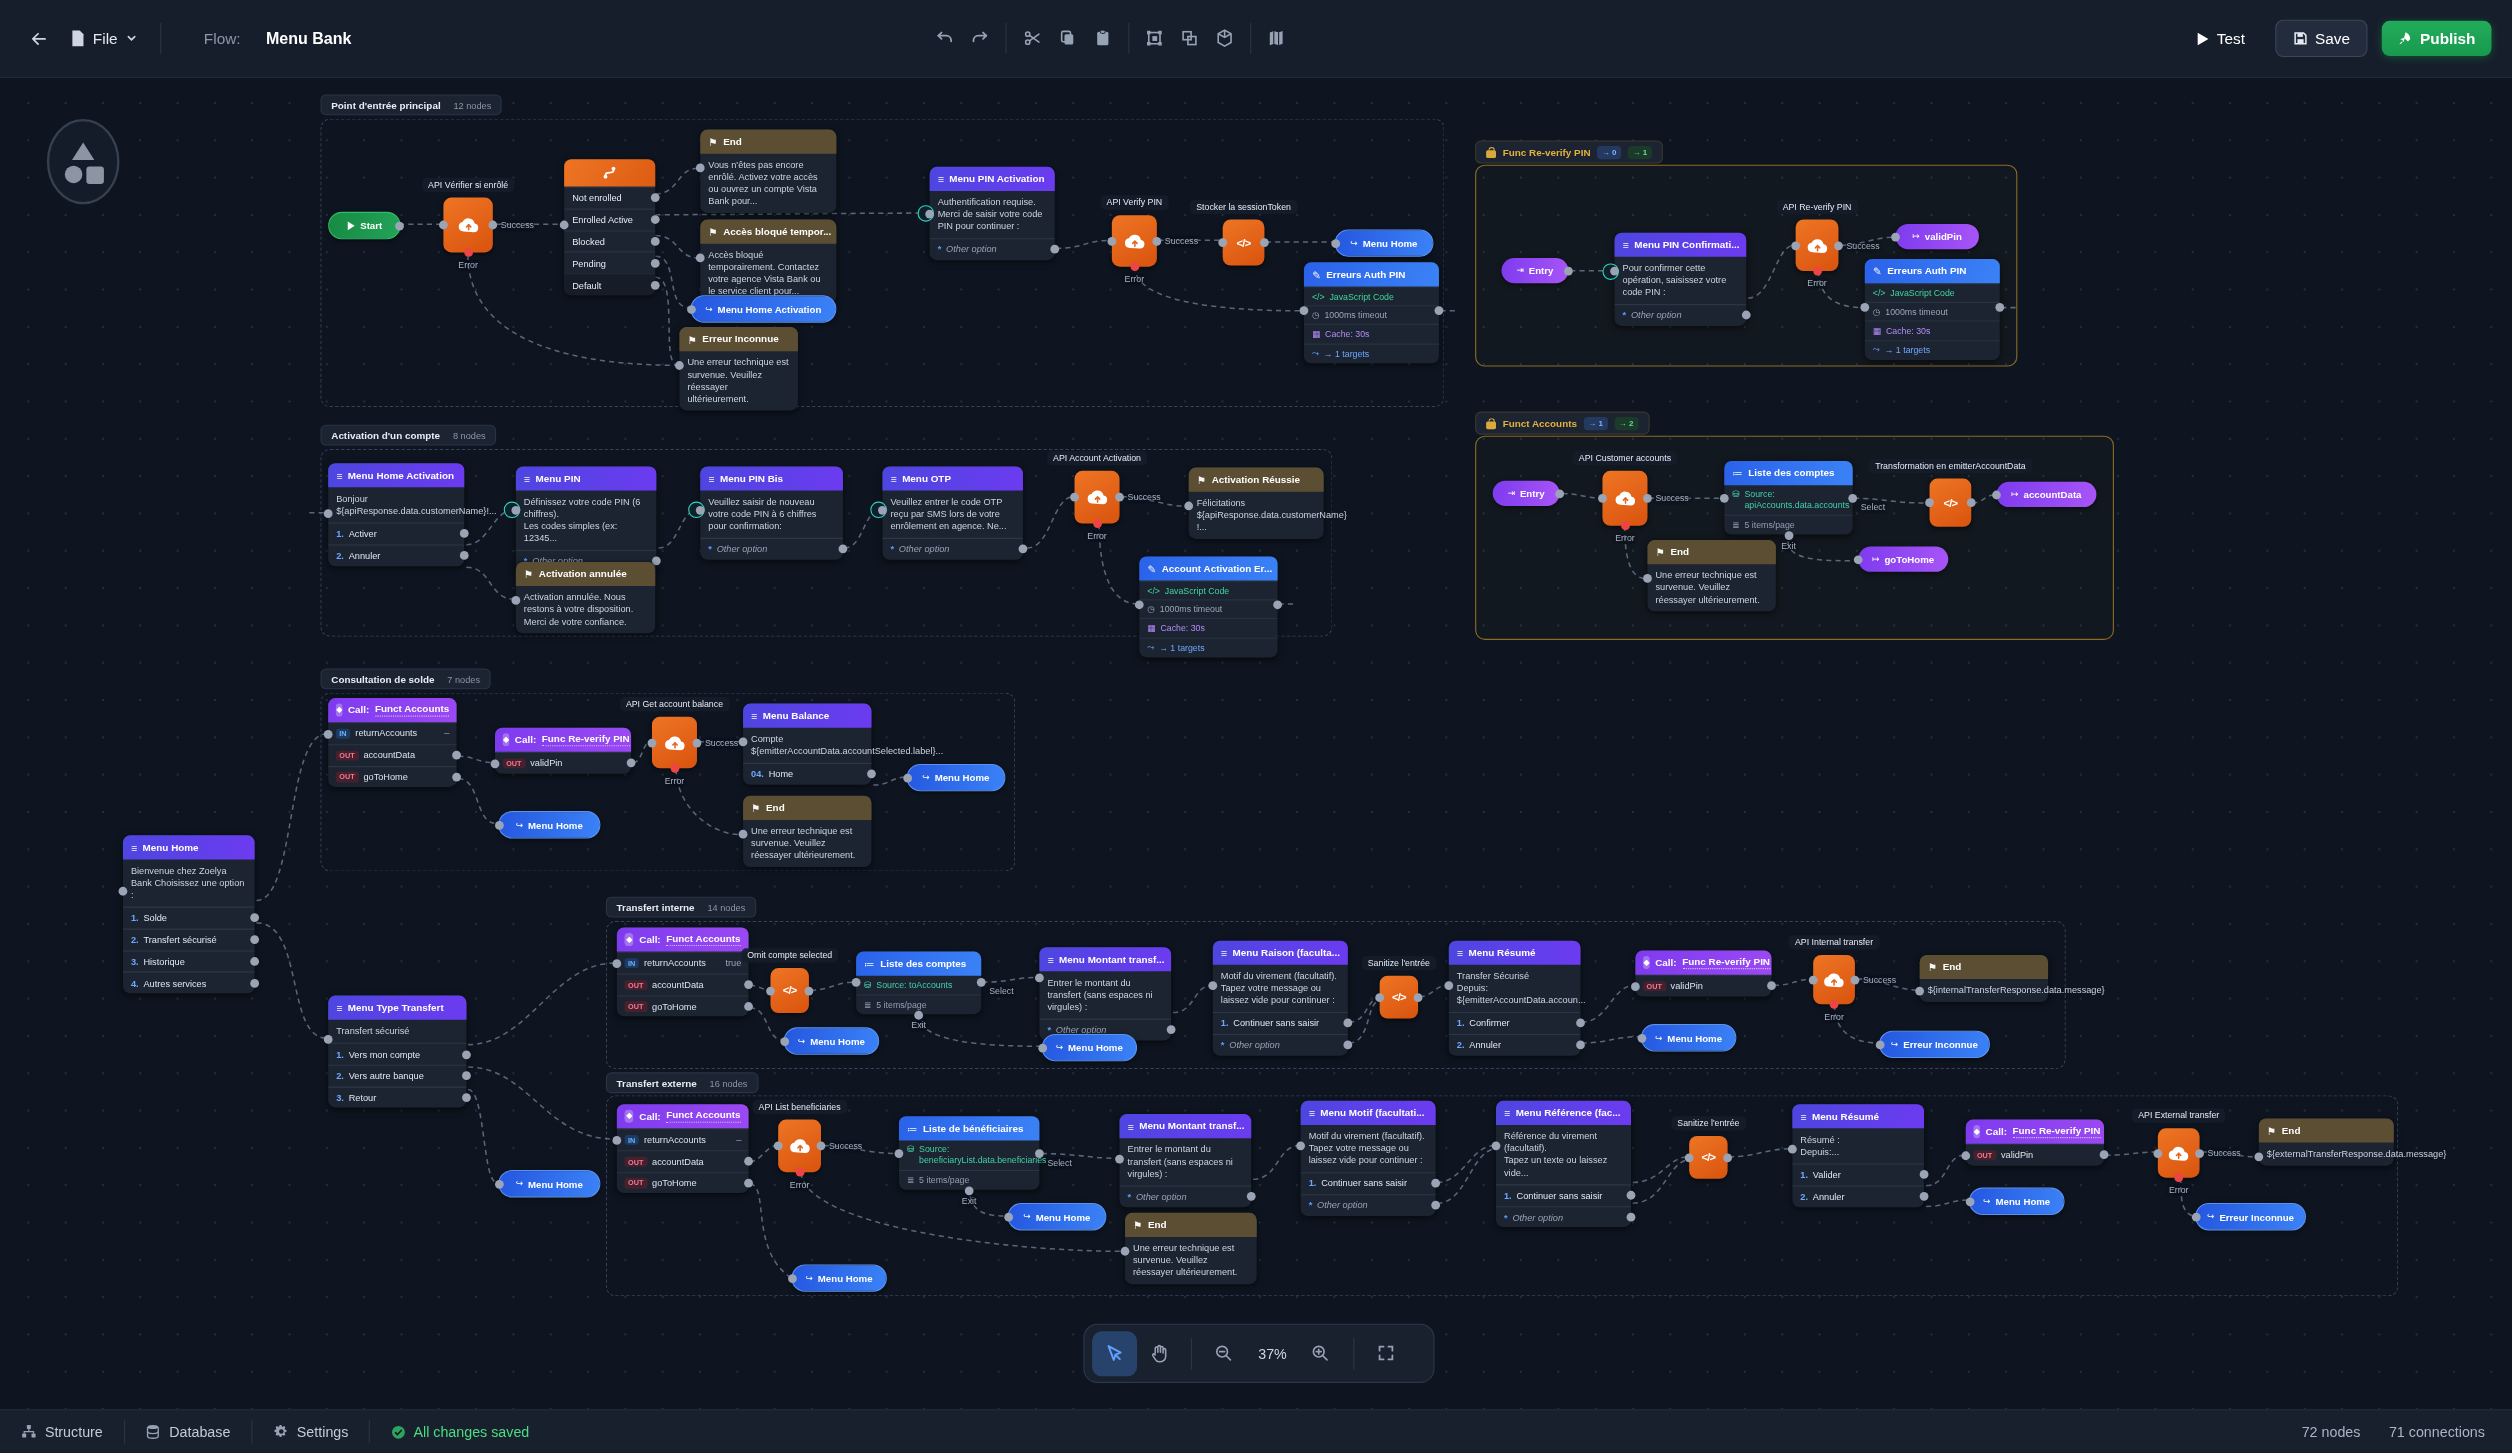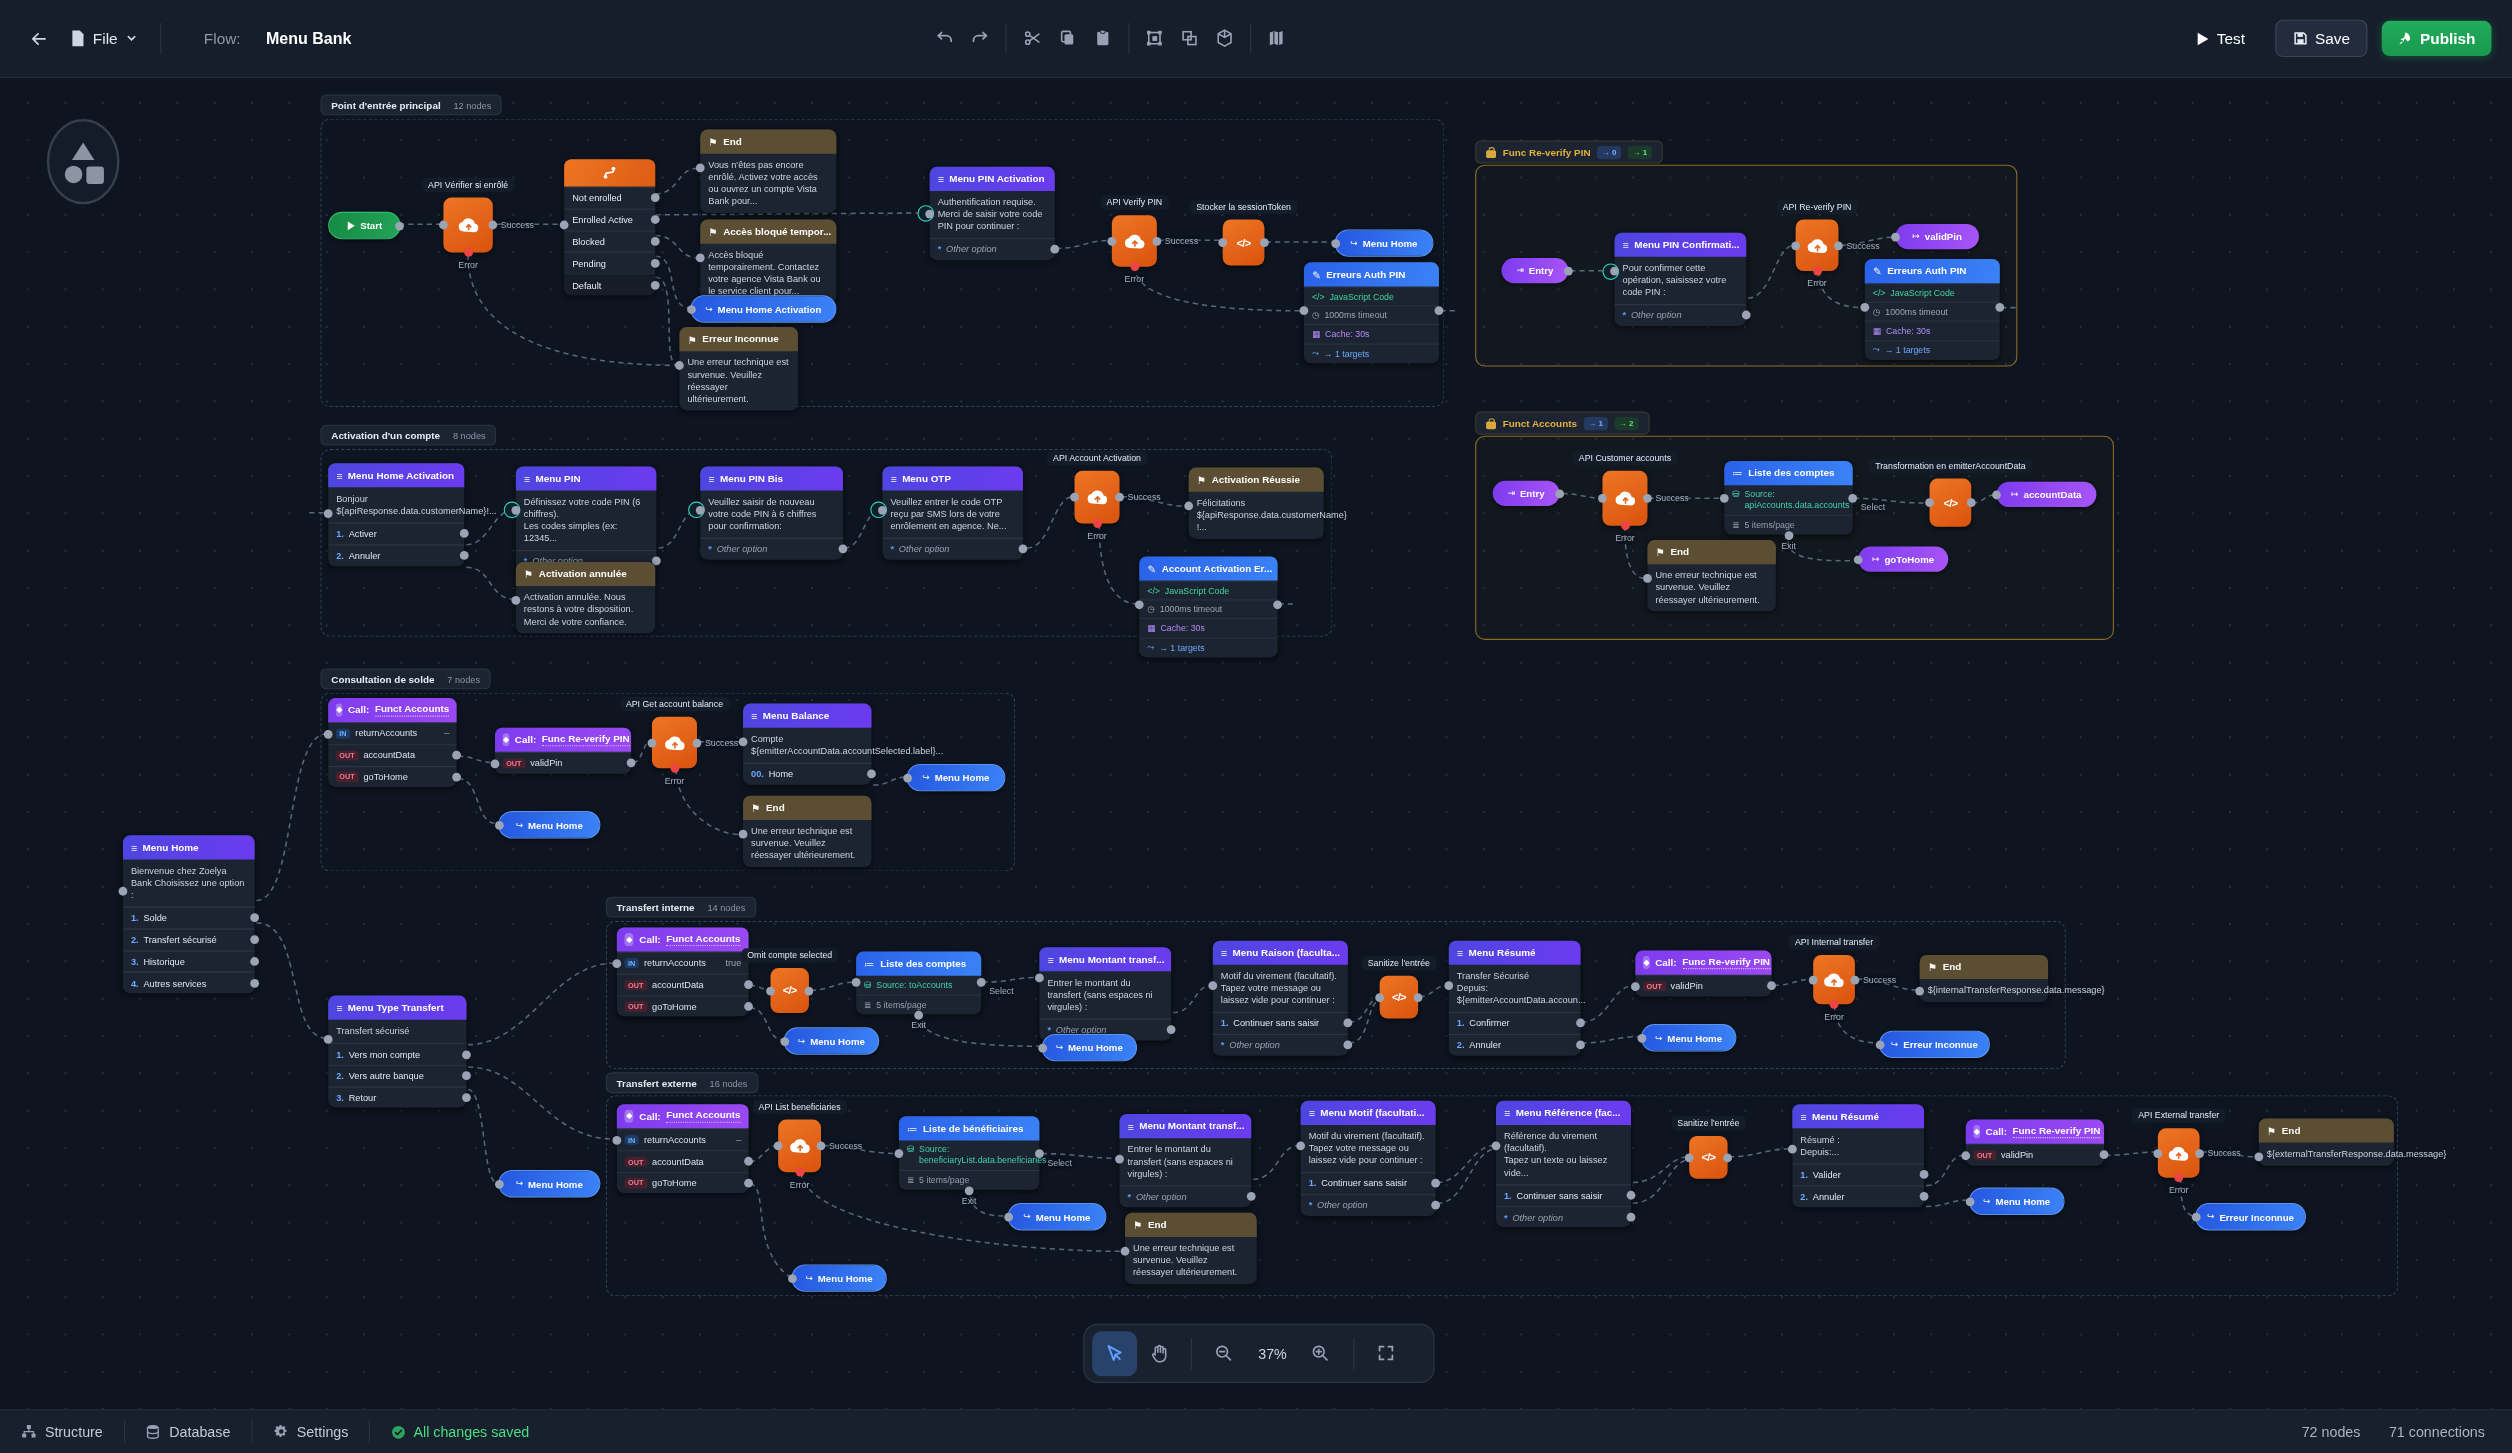--- a/index.html
+++ b/index.html
@@ -671,21 +671,21 @@
           <div class="side-label" style="top:calc(100% + 6.6px);left:50%;transform:translateX(-50%);">Error</div>
           <div class="side-label" style="left:calc(100% + 7.3px);top:50%;transform:translateY(-50%);">Success</div>
         </div>
         <div class="node" style="left: 677px; top: 641px; width: 117px;">
           <div class="node-header hdr-menu">
       <span class="hicon">≡</span>
       <span>Menu Balance</span>
           </div>
       <div class="node-body">Compte ${emitterAccountData.accountSelected.label}...</div>
           <div class="opt-row">
-        <span class="opt-num">00.</span>
+        <span class="opt-num">04.</span>
         <span class="opt-label">Home</span>
         <span class="port" style="right:-4.4px;top:50%;margin-top:-4px;"></span>
           </div>
           <span class="port" style="left:-4.4px;top:31px;"></span>
         </div>
         <div class="pill blue" style="left: 826px; top: 696px; width: 88px; height: 23.4px;">
           <span class="picon">↪</span>
       <span>Menu Home</span>
           <span class="port" style="left:-4.4px;top:50%;margin-top:-4px;"></span>
         </div>

